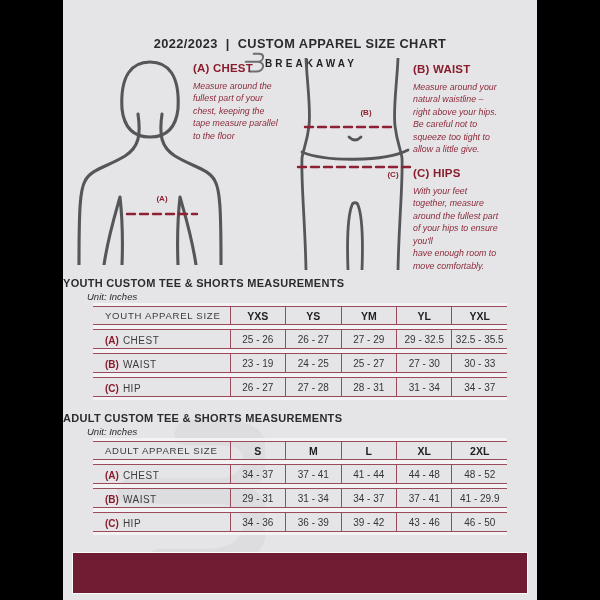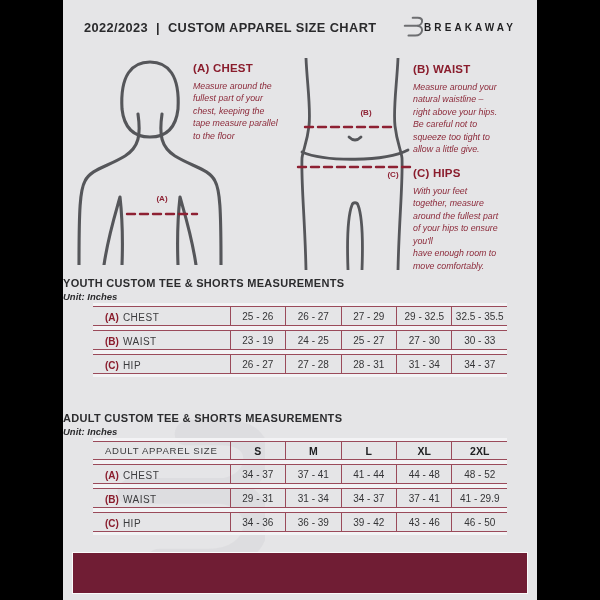--- a/index.html
+++ b/index.html
@@ -5,37 +5,37 @@
   html,body { margin:0; padding:0; }
   body {
     width:600px; height:600px; position:relative; background:#000;
     font-family:"Liberation Sans", sans-serif; overflow:hidden;
   }
   .page {
     position:absolute; left:63px; top:0; width:474px; height:600px;
     background:#e5e5e7; overflow:hidden;
   }
   
-  .header { position:absolute; left:21px; top:15px; width:432px; display:flex; justify-content:space-between; align-items:center; }
+  .header { position:absolute; left:21px; top:36px; width:432px; display:flex; align-items:center;flex-direction:column; }
   .hdr-title { font-size:12.8px; font-weight:bold; color:#2a2a2c; letter-spacing:.4px; white-space:pre; }
   .brand { display:flex; align-items:center; gap:0; }
   .brand-name { font-size:10px; font-weight:bold; letter-spacing:3.1px; color:#1f1f21; }
   
   svg.fig { position:absolute; }
   .fig path, .fig line { fill:none; stroke:#55565a; stroke-linecap:round; stroke-linejoin:round; }
   .dash { stroke:#8e2133 !important; stroke-width:2.4; stroke-dasharray:8 5; }
   .fig-label { position:absolute; width:30px; text-align:center; font-size:8px; font-weight:bold; color:#8e2133; }
   
   .inst { position:absolute; }
   .inst h3 { margin:0 0 6px 0; font-size:11.5px; font-weight:bold; color:#8a1d2d; letter-spacing:.2px; }
   .inst p { margin:0; font-size:8.8px; font-style:italic; color:#8c2a3a; line-height:1.42; white-space:pre-line; }
   
   .section-head { position:absolute; left:0; width:474px; }
   .sec-title { font-size:11px; font-weight:bold; color:#2c2c2e; letter-spacing:.3px; }
-  .sec-unit { font-size:9.5px; font-style:italic; font-weight:bold; color:#2c2c2e; margin-top:2px; }
+  .sec-unit { font-size:9.5px; font-style:italic; font-weight:normal; color:#2c2c2e; margin-top:2px;padding-left:24px; }
   
   table.size-table { position:absolute; left:30px; width:414px; border-collapse:separate; border-spacing:0 4px; table-layout:fixed; }
   .size-table th, .size-table td {
     height:17px; padding:0;
     border-top:1px solid #9a4a5a; border-bottom:1px solid #9a4a5a;
     box-shadow:0 -3px 0 #f3f3f5, 0 3px 0 #f3f3f5;
   }
   .size-table th + th, .size-table td + td { border-left:1px solid #9a4a5a; }
   th.hlabel { text-align:left; padding-left:12px; font-size:9.6px; font-weight:normal; color:#3b3b3d; letter-spacing:.7px; }
   th.hsize  { font-size:10.5px; font-weight:bold; color:#212123; text-align:center; }
@@ -136,20 +136,28 @@
   <table class="size-table" style="top:302px;">
     <colgroup>
         <col style="width:33%">
         <col style="width:13.4%">
         <col style="width:13.4%">
         <col style="width:13.4%">
         <col style="width:13.4%">
         <col style="width:13.4%">
       </colgroup>
     <tbody>
+        <tr>
+      <th class="hlabel">YOUTH APPAREL SIZE</th>
+      <th class="hsize">YXS</th>
+      <th class="hsize">YS</th>
+      <th class="hsize">YM</th>
+      <th class="hsize">YL</th>
+      <th class="hsize">YXL</th>
+    </tr>
     <tr>
       <td class="rlabel"><span class="ltr">(A)</span><span class="lbl">CHEST</span></td>
       <td class="val">25 - 26</td>
       <td class="val">26 - 27</td>
       <td class="val">27 - 29</td>
       <td class="val">29 - 32.5</td>
       <td class="val">32.5 - 35.5</td>
     </tr>
     <tr>
       <td class="rlabel"><span class="ltr">(B)</span><span class="lbl">WAIST</span></td>

